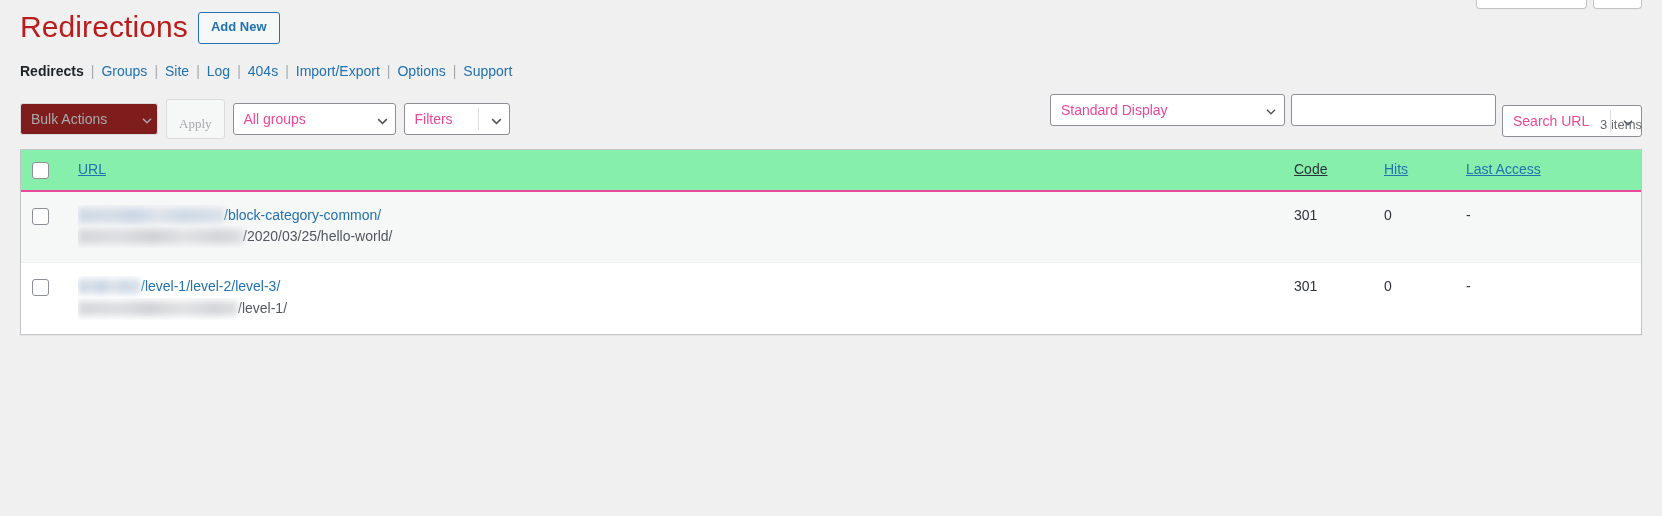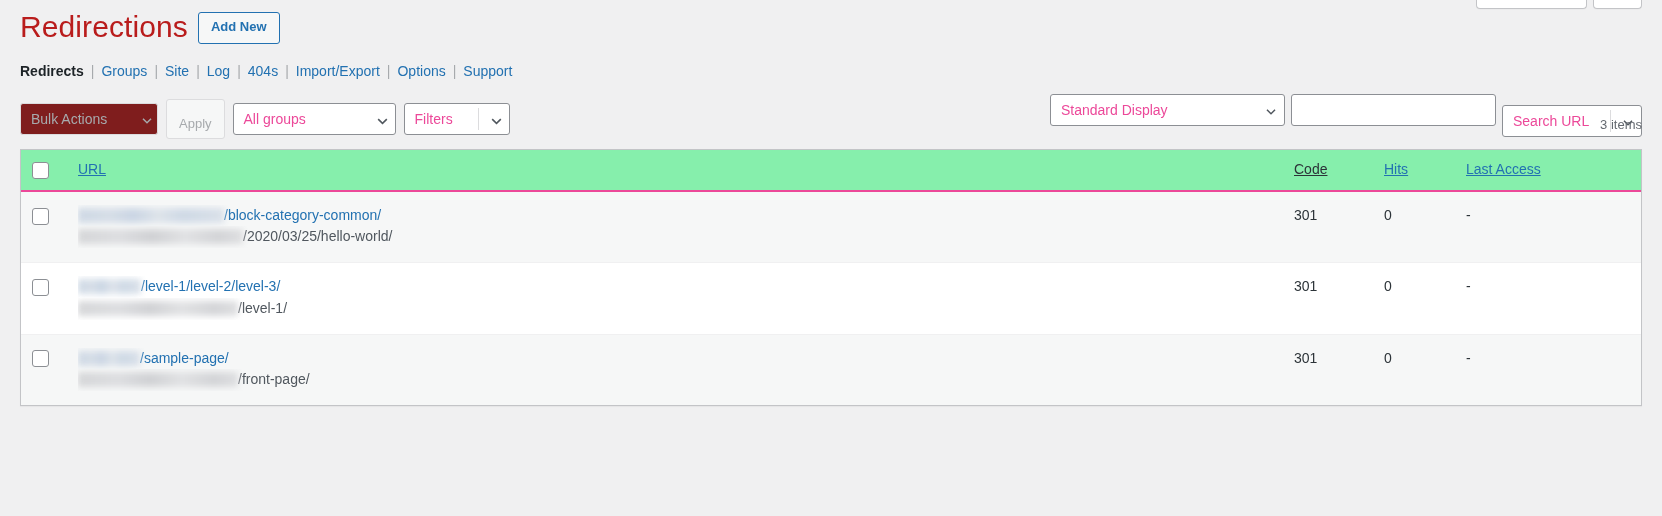--- a/index.html
+++ b/index.html
@@ -178,21 +178,21 @@
   }
   .btn-apply {
     height: 40px;
     box-sizing: border-box;
     background: #f6f7f7;
     border: 1px solid #dcdcde;
     color: #a7aaad;
     border-radius: 3px;
     font-size: 13px;
     padding: 16px 12px;
-    font-family: Liberation Sans, sans-serif;
+    font-family: Liberation Serif, serif;
     cursor: default;
   }
   #bulk-actions-select { width: 138px; }
   #bulk-actions-select .sel-label { flex: 1; }
   #bulk-actions-select .sel-arrow { flex: 0 0 24px; width: 24px; }
   #group-select { width: 163px; }
   #group-select .sel-label { flex: 1; font-size: 14px; }
   #filters-select { width: 106px; }
   #filters-select .sel-label { flex: 1; font-size: 14px; }
 
@@ -420,26 +420,16 @@
         <tr>
           <td class="cb"><input type="checkbox" class="cb-input" style=""></td>
           <td>
             <div class="url-line"><span class="blur blue" style="width: 63px;"></span><span class="url-source">/level-1/level-2/level-3/</span></div>
             <div class="url-line"><span class="blur grey" style="width: 160px;"></span><span class="url-target">/level-1/</span></div>
           </td>
           <td><span class="code-val">301</span></td>
           <td><span class="hits-val">0</span></td>
           <td><span class="last-val">-</span></td>
         </tr>
-        <tr class="alt">
-          <td class="cb"><input type="checkbox" class="cb-input" style=""></td>
-          <td>
-            <div class="url-line"><span class="blur blue" style="width: 62px;"></span><span class="url-source">/sample-page/</span></div>
-            <div class="url-line"><span class="blur grey" style="width: 160px;"></span><span class="url-target">/front-page/</span></div>
-          </td>
-          <td><span class="code-val">301</span></td>
-          <td><span class="hits-val">0</span></td>
-          <td><span class="last-val">-</span></td>
-        </tr>
       </tbody>
   </table>
 
 </div>
 
 </body></html>

